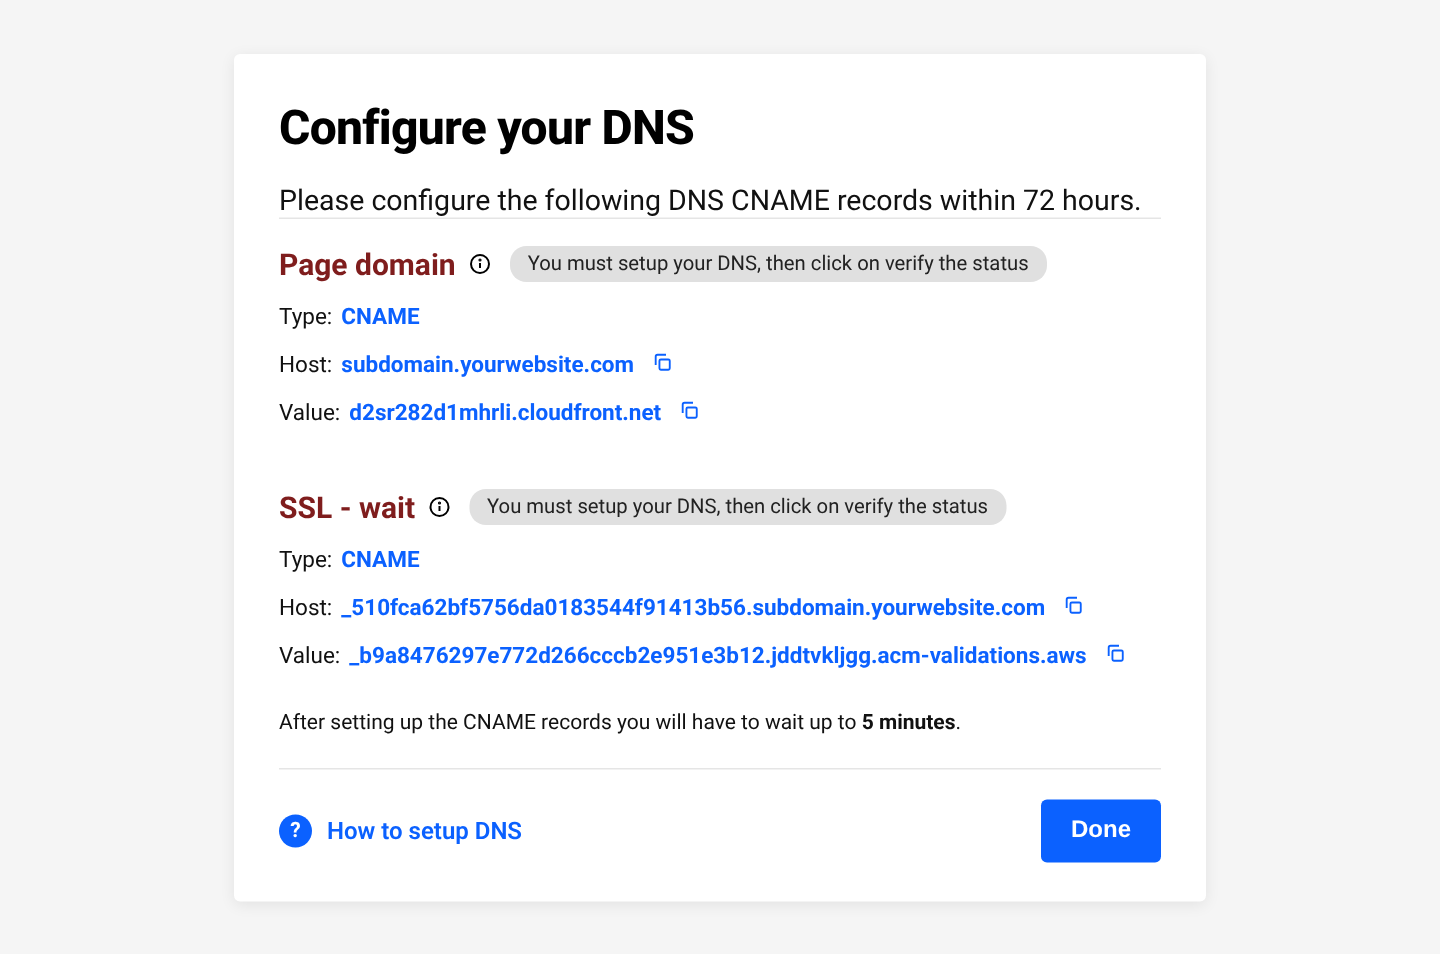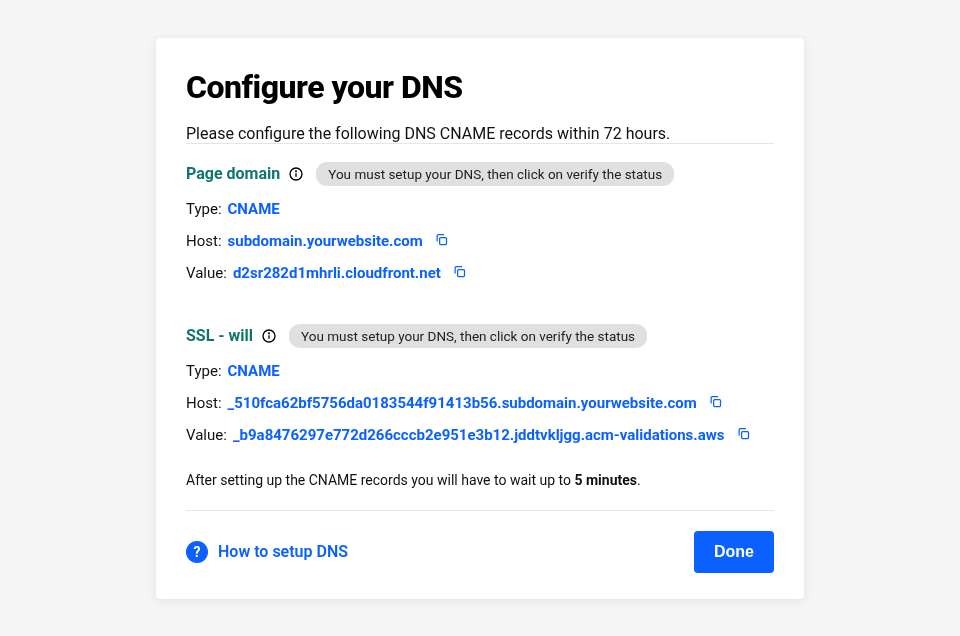--- a/index.html
+++ b/index.html
@@ -40,42 +40,42 @@
       color: #000;
     }
     .modal-title {
       font-size: 32px;
       font-weight: 800;
       color: #000;
       margin-bottom: 18px;
       letter-spacing: -0.5px;
     }
     .modal-subtitle {
-      font-size: 16px;
+      font-size: 19px;
       color: #111;
     }
     .divider {
       border: none;
       border-top: 1px solid #e5e5e5;
       margin: 0;
     }
     .section {
       padding-top: 18px;
       padding-bottom: 10px;
     }
     .section-header {
       display: flex;
       align-items: center;
       gap: 8px;
       margin-bottom: 14px;
     }
     .section-title {
-      font-size: 16px;
+      font-size: 20px;
       font-weight: 700;
-      color: #0f766e;
+      color: #7f1d1d;
     }
     .info-icon {
       display: inline-flex;
       align-items: center;
       justify-content: center;
       width: 16px;
       height: 16px;
     }
     .info-icon svg {
       width: 16px;
@@ -253,21 +253,21 @@
             <rect x="9" y="9" width="11" height="11" rx="1.5"></rect>
             <path d="M5 15V6a2 2 0 0 1 2-2h9"></path>
           </svg>
         </span>
       </button>
     </div>
   </div>
 
   <div class="section">
     <div class="section-header">
-      <span class="section-title">SSL - will</span>
+      <span class="section-title">SSL - wait</span>
       <span class="info-icon">
         <svg viewBox="0 0 24 24" fill="none" stroke="#000" stroke-width="2">
           <circle cx="12" cy="12" r="9"></circle>
           <line x1="12" y1="11" x2="12" y2="16"></line>
           <circle cx="12" cy="8" r="0.6" fill="#000"></circle>
         </svg>
       </span>
       <span class="badge">You must setup your DNS, then click on verify the status</span>
     </div>
 

